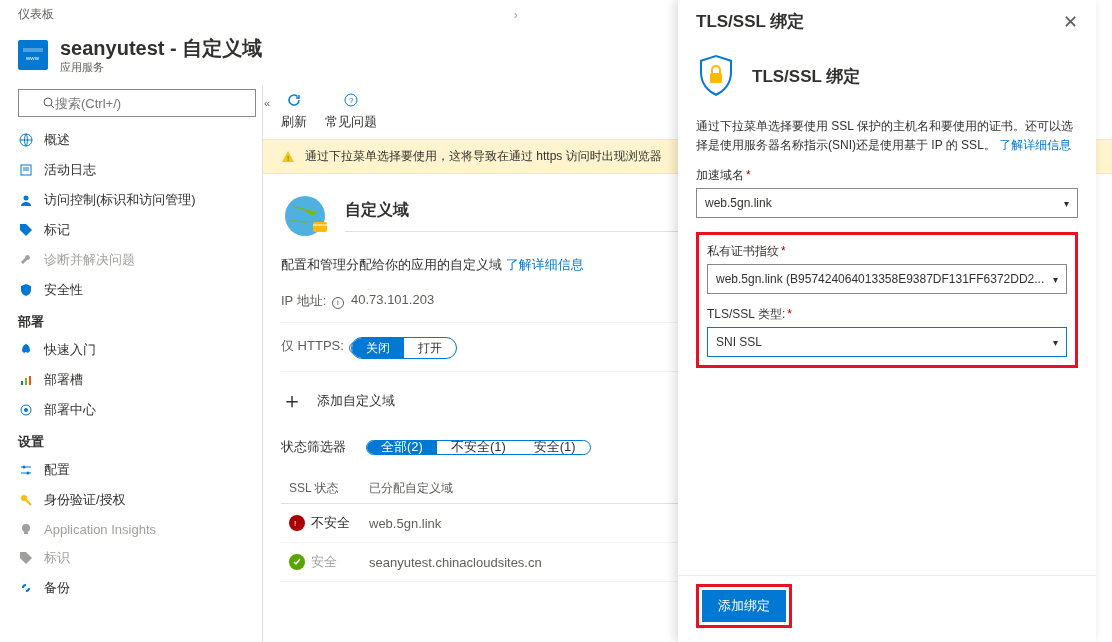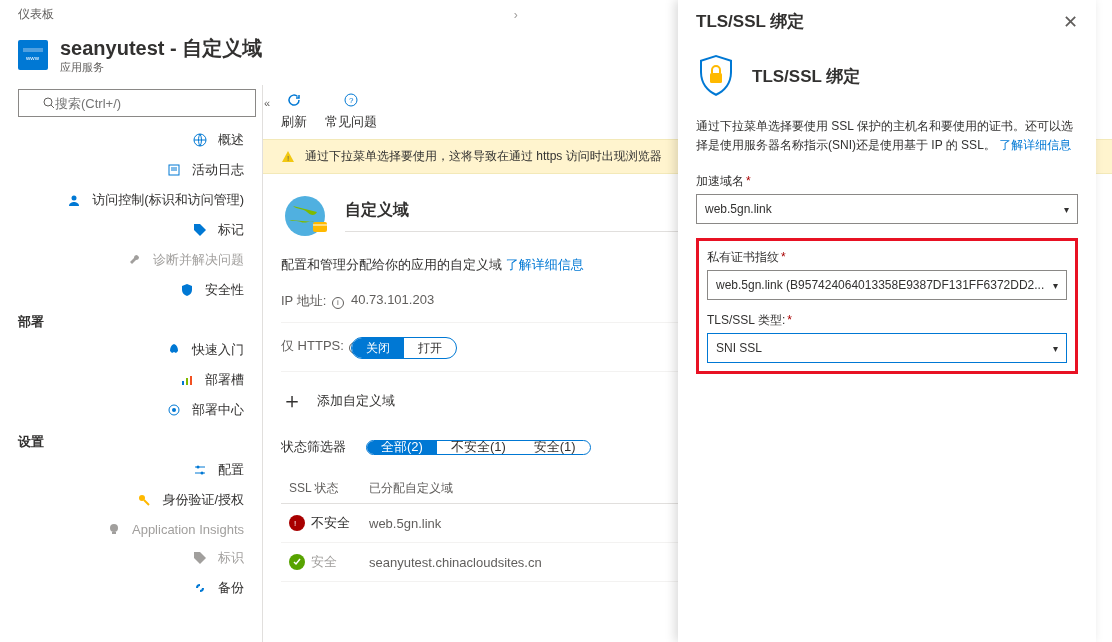--- a/index.html
+++ b/index.html
@@ -11,21 +11,21 @@
   .title-icon { width: 30px; height: 30px; background: #0078d4; border-radius: 2px; display: flex; align-items: center; justify-content: center; margin-right: 12px; }
   .title-text { font-size: 20px; font-weight: 600; }
   .title-sub { font-size: 11px; color: #605e5c; margin-top: -2px; }
   .layout { display: flex; height: calc(100% - 60px); }
   .sidebar { width: 262px; border-right: none; display: flex; flex-direction: column; }
   .search-row { display:flex; align-items:center; padding: 4px 8px 8px 18px; gap:8px;}
   .search-box { flex:1; border: 1px solid #8a8886; height: 28px; display: flex; align-items: center; padding: 0 24px; }
   .search-box input { flex: 1; border: none; outline: none; font-size: 13px; }
   .collapse-chevrons { font-size:11px; color:#605e5c; cursor:pointer;}
   .nav-group-title { padding: 8px 18px 4px; font-size: 13px; font-weight: 600; color: #323130; }
-  .nav-item { display: flex; align-items: center; padding: 6px 18px; font-size: 13px; color: #323130; cursor: pointer; justify-content: flex-end; }
+  .nav-item { display: flex; align-items: center; padding: 6px 18px; font-size: 13px; color: #323130; cursor: pointer; }
   .nav-item .ic { width: 16px; height: 16px; margin-right: 10px; display:flex; align-items:center; justify-content:center;}
   .muted { color: #a19f9d; }
   .content { flex: 1; border-left: 1px solid #e1dfdd; display: flex; flex-direction: column; overflow:hidden; min-width:0;}
   .toolbar { display: flex; align-items: center; padding: 8px 18px; gap: 18px; font-size: 13px; }
   .tb-item { display: flex; align-items: center; gap: 6px; cursor: pointer; flex-direction: column; }
   .warning-bar { background: #fff4ce; border-top: 1px solid #f3e9b8; border-bottom: 1px solid #f3e9b8; padding: 8px 18px; display: flex; align-items: center; gap: 10px; font-size: 12px; }
   .main { padding: 18px; }
   .section-head { display:flex; align-items:center; gap:16px; margin-bottom:16px;}
   .globe { width:48px; height:48px; }
   .section-title { font-size: 16px; font-weight: 600; border-bottom:1px solid #e1dfdd; flex:1; padding-bottom:10px;}
@@ -51,21 +51,21 @@
   .badge-red{width:16px;height:16px;background:#a80000;border-radius:50%;display:flex;align-items:center;justify-content:center;}
   .badge-grn{width:16px;height:16px;background:#57a300;border-radius:50%;display:flex;align-items:center;justify-content:center;}
   .tbl-row .c2{color:#605e5c;}
   .panel { position:absolute; top:0; right:16px; width:418px; height:642px; background:#fff; box-shadow:-3px 0 10px rgba(0,0,0,0.15); display:flex; flex-direction:column;}
   .panel-head { display:flex; align-items:center; justify-content:space-between; padding:10px 18px 6px;}
   .panel-head h2{ font-size:17px; font-weight:600;}
   .close-x{font-size:18px;cursor:pointer;color:#605e5c;}
   .panel-body{ padding:14px 18px; flex:1; overflow:auto;}
   .shield-row{display:flex;align-items:center;gap:16px;margin-bottom:18px;}
   .shield-title{font-size:17px;font-weight:600;}
-  .panel-desc{font-size:12px; line-height:1.6; margin-bottom:18px;}
+  .panel-desc{font-size:12px; line-height:1.6; margin-bottom:12px;}
   .field-label{font-size:12px; margin-bottom:4px;}
   .req{color:#a80000; margin-left:2px;}
   .select{border:1px solid #8a8886; height:30px; display:flex; align-items:center; justify-content:space-between; padding:0 8px; font-size:12px; cursor:pointer; background:#fff;}
   .select.blue{border:1px solid #0078d4;}
   .chev{font-size:10px;}
   .red-rect{border:3px solid #e81123; padding:8px; margin-top:14px;}
   .panel-foot{padding:8px 18px 14px; border-top:1px solid #edebe9;}
   .btn-primary{background:#0078d4;color:#fff;border:none;padding:7px 16px;font-size:13px;cursor:pointer;}
   .red-btn-wrap{border:3px solid #e81123; display:inline-block; padding:3px;}
   svg{display:block;}
@@ -369,13 +369,18 @@
         <span class="chev">▾</span>
       </div>
       <div style="height:12px"></div>
       <div class="field-label"><span>TLS/SSL 类型:</span><span class="req">*</span></div>
       <div class="select blue">
         <span>SNI SSL</span>
         <span class="chev">▾</span>
       </div>
     </div>
   </div>
+  <div class="panel-foot">
+    <span class="red-btn-wrap">
+      <button class="btn-primary">添加绑定</button>
+    </span>
+  </div>
 </div>
 
 </body></html>

